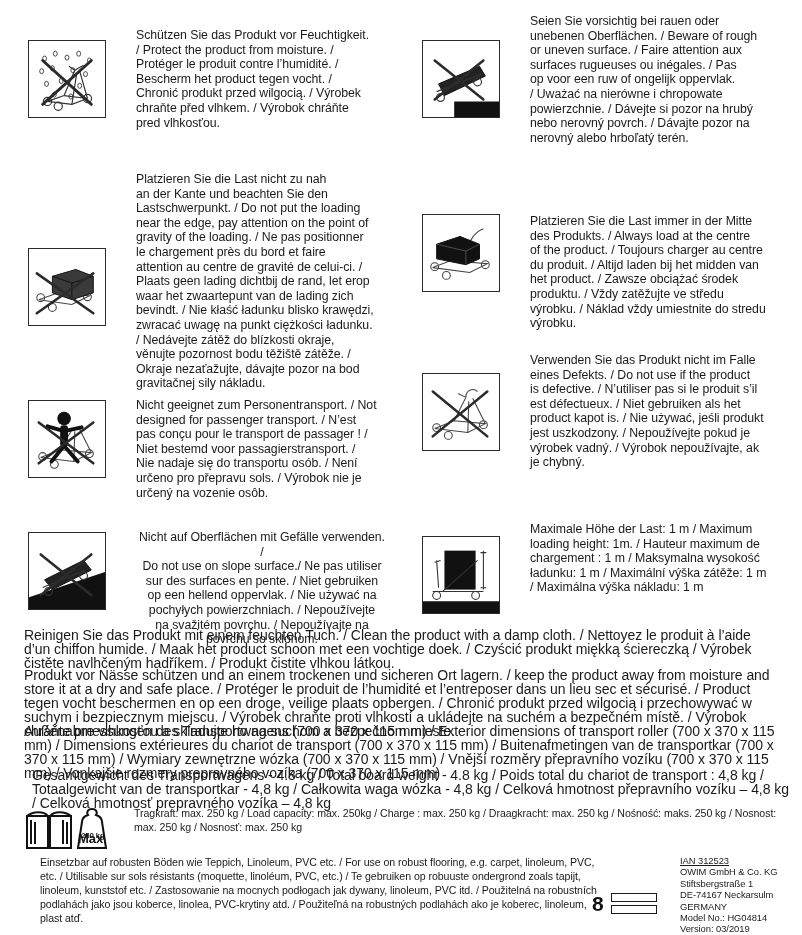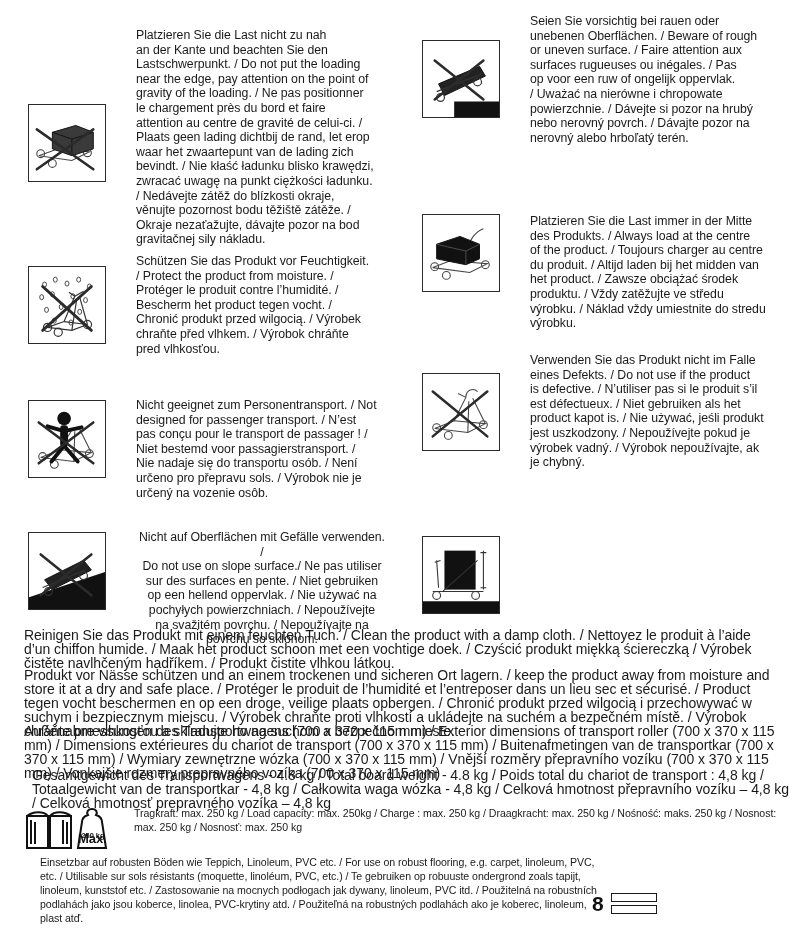--- a/index.html
+++ b/index.html
@@ -134,20 +134,62 @@
     box-sizing: border-box;
     background: #fff;
   }
 </style>
 </head>
 <body>
 
 <div class="page">
 
   <div class="picto-col col-left" style="top:28px;">
+
+    <div class="picto-row" style="height:140px;">
+      <div class="iconbox" style="top:12px;">
+        <svg class="pict" viewBox="0 0 78 78">
+          <g fill="none" stroke="#333" stroke-width="0.9">
+            <ellipse cx="16" cy="18" rx="2" ry="2.6"></ellipse>
+              <ellipse cx="27" cy="13" rx="2" ry="2.6"></ellipse>
+            <ellipse cx="39" cy="17" rx="2" ry="2.6"></ellipse>
+              <ellipse cx="51" cy="13" rx="2" ry="2.6"></ellipse>
+            <ellipse cx="62" cy="20" rx="2" ry="2.6"></ellipse>
+              <ellipse cx="13" cy="31" rx="2" ry="2.6"></ellipse>
+            <ellipse cx="24" cy="28" rx="2" ry="2.6"></ellipse>
+              <ellipse cx="45" cy="30" rx="2" ry="2.6"></ellipse>
+            <ellipse cx="58" cy="34" rx="2" ry="2.6"></ellipse>
+              <ellipse cx="18" cy="44" rx="2" ry="2.6"></ellipse>
+            <ellipse cx="33" cy="41" rx="2" ry="2.6"></ellipse>
+              <ellipse cx="52" cy="46" rx="2" ry="2.6"></ellipse>
+            <ellipse cx="26" cy="55" rx="2" ry="2.6"></ellipse>
+              <ellipse cx="43" cy="57" rx="2" ry="2.6"></ellipse>
+          </g>
+          <g fill="none" stroke="#333" stroke-width="1.2">
+            <path d="M19 62 L36 56 L60 59 L44 65 Z"></path>
+            <path d="M36 56 L47 30 M44 65 L49 33 M60 59 L52 31"></path>
+            <path d="M47 30 L56 25 M47 30 L41 26"></path>
+            <circle cx="19" cy="62" r="4.2"></circle>
+              <circle cx="30" cy="67" r="4.2"></circle>
+              <circle cx="60" cy="59" r="4.2"></circle>
+          </g>
+          <g stroke="#2b2b2b" stroke-width="3" stroke-linecap="round">
+            <line x1="14" y1="20" x2="64" y2="65"></line>
+            <line x1="64" y1="20" x2="14" y2="65"></line>
+          </g>
+        </svg>
+      </div>
+      <div class="ptext">Schützen Sie das Produkt vor Feuchtigkeit.
+/ Protect the product from moisture. /
+Protéger le produit contre l’humidité. /
+Bescherm het product tegen vocht. /
+Chronić produkt przed wilgocią. / Výrobek
+chraňte před vlhkem. / Výrobok chráňte
+pred vlhkosťou.</div>
+    </div>
 
     <div class="picto-row" style="height:222px;">
       <div class="iconbox" style="top:76px;">
         <svg class="pict" viewBox="0 0 78 78">
           <g fill="none" stroke="#444" stroke-width="1.1">
             <path d="M10 52 L30 45 L62 48 L44 57 Z"></path>
             <circle cx="12" cy="50" r="4"></circle>
               <circle cx="24" cy="60" r="4"></circle>
               <circle cx="60" cy="49" r="4"></circle>
           </g>
@@ -173,62 +215,20 @@
 Plaats geen lading dichtbij de rand, let erop
 waar het zwaartepunt van de lading zich
 bevindt. / Nie kłaść ładunku blisko krawędzi,
 zwracać uwagę na punkt ciężkości ładunku.
 / Nedávejte zátěž do blízkosti okraje,
 věnujte pozornost bodu těžiště zátěže. /
 Okraje nezaťažujte, dávajte pozor na bod
 gravitačnej sily nákladu.</div>
     </div>
 
-    <div class="picto-row" style="height:140px;">
-      <div class="iconbox" style="top:12px;">
-        <svg class="pict" viewBox="0 0 78 78">
-          <g fill="none" stroke="#333" stroke-width="0.9">
-            <ellipse cx="16" cy="18" rx="2" ry="2.6"></ellipse>
-              <ellipse cx="27" cy="13" rx="2" ry="2.6"></ellipse>
-            <ellipse cx="39" cy="17" rx="2" ry="2.6"></ellipse>
-              <ellipse cx="51" cy="13" rx="2" ry="2.6"></ellipse>
-            <ellipse cx="62" cy="20" rx="2" ry="2.6"></ellipse>
-              <ellipse cx="13" cy="31" rx="2" ry="2.6"></ellipse>
-            <ellipse cx="24" cy="28" rx="2" ry="2.6"></ellipse>
-              <ellipse cx="45" cy="30" rx="2" ry="2.6"></ellipse>
-            <ellipse cx="58" cy="34" rx="2" ry="2.6"></ellipse>
-              <ellipse cx="18" cy="44" rx="2" ry="2.6"></ellipse>
-            <ellipse cx="33" cy="41" rx="2" ry="2.6"></ellipse>
-              <ellipse cx="52" cy="46" rx="2" ry="2.6"></ellipse>
-            <ellipse cx="26" cy="55" rx="2" ry="2.6"></ellipse>
-              <ellipse cx="43" cy="57" rx="2" ry="2.6"></ellipse>
-          </g>
-          <g fill="none" stroke="#333" stroke-width="1.2">
-            <path d="M19 62 L36 56 L60 59 L44 65 Z"></path>
-            <path d="M36 56 L47 30 M44 65 L49 33 M60 59 L52 31"></path>
-            <path d="M47 30 L56 25 M47 30 L41 26"></path>
-            <circle cx="19" cy="62" r="4.2"></circle>
-              <circle cx="30" cy="67" r="4.2"></circle>
-              <circle cx="60" cy="59" r="4.2"></circle>
-          </g>
-          <g stroke="#2b2b2b" stroke-width="3" stroke-linecap="round">
-            <line x1="14" y1="20" x2="64" y2="65"></line>
-            <line x1="64" y1="20" x2="14" y2="65"></line>
-          </g>
-        </svg>
-      </div>
-      <div class="ptext">Schützen Sie das Produkt vor Feuchtigkeit.
-/ Protect the product from moisture. /
-Protéger le produit contre l’humidité. /
-Bescherm het product tegen vocht. /
-Chronić produkt przed wilgocią. / Výrobek
-chraňte před vlhkem. / Výrobok chráňte
-pred vlhkosťou.</div>
-    </div>
-
     <div class="picto-row" style="height:128px;">
       <div class="iconbox" style="top:2px;">
         <svg class="pict" viewBox="0 0 78 78">
           <g fill="none" stroke="#444" stroke-width="1.1">
             <path d="M12 58 L32 50 L64 53 L46 62 Z"></path>
             <circle cx="14" cy="57" r="4"></circle>
               <circle cx="26" cy="65" r="4"></circle>
               <circle cx="62" cy="54" r="4"></circle>
             <path d="M32 50 L45 28 M46 62 L47 31 M64 53 L52 29"></path>
           </g>
@@ -379,20 +379,25 @@
           <g fill="none" stroke="#333" stroke-width="1.1">
             <path d="M10 56 L62 56"></path>
             <circle cx="14" cy="60" r="4"></circle>
               <circle cx="54" cy="60" r="4"></circle>
             <path d="M16 52 L14 24 M12 26 L18 24"></path>
             <path d="M62 14 L62 54 M59 16 L65 16 M59 52 L65 52"></path>
             <path d="M20 56 L56 24"></path>
           </g>
         </svg>
       </div>
+      <div class="ptext">Maximale Höhe der Last: 1 m / Maximum
+loading height: 1m. / Hauteur maximum de
+chargement : 1 m / Maksymalna wysokość
+ładunku: 1 m / Maximální výška zátěže: 1 m
+/ Maximálna výška nákladu: 1 m</div>
     </div>
   </div>
 
   <div class="para" style="left:24px; top:628px; width:756px;">Reinigen Sie das Produkt mit einem feuchten Tuch. / Clean the product with a damp cloth. / Nettoyez le produit à l’aide d’un chiffon humide. / Maak het product schoon met een vochtige doek. / Czyścić produkt miękką ściereczką / Výrobek čistěte navlhčeným hadříkem. / Produkt čistite vlhkou látkou.</div>
 
   <div class="para" style="left:24px; top:668px; width:758px;"> Produkt vor Nässe schützen und an einem trockenen und sicheren Ort lagern. / keep the product away from moisture and store it at a dry and safe place. / Protéger le produit de l’humidité et l’entreposer dans un lieu sec et sécurisé. / Product tegen vocht beschermen en op een droge, veilige plaats opbergen. / Chronić produkt przed wilgocią i przechowywać w suchym i bezpiecznym miejscu. / Výrobek chraňte proti vlhkostí a ukládejte na suchém a bezpečném místě. / Výrobok chráňte pre vlhkosťou a skladujte ho na suchom a bezpečnom mieste.</div>
 
   <div class="para" style="left:24px; top:724px; width:758px;">Außenabmessungen des Transportwagens (700 x 370 x 115 mm) / Exterior dimensions of transport roller  (700 x 370 x 115 mm) / Dimensions extérieures du chariot de transport (700 x 370 x 115 mm) / Buitenafmetingen van de transportkar (700 x 370 x 115 mm) / Wymiary zewnętrzne wózka (700 x 370 x 115 mm) / Vnější rozměry přepravního vozíku (700 x 370 x 115 mm) / Vonkajšie rozmery prepravného vozíka (700 x 370 x 115 mm)</div>
 
   <div class="para" style="left:24px; top:768px; width:758px;margin-left:8px;"> Gesamtgewicht des Transportwagens - 4.8 kg  / Total board weight - 4.8 kg / Poids total du chariot de transport : 4,8 kg / Totaalgewicht van de transportkar - 4,8 kg / Całkowita waga wózka - 4,8 kg / Celková hmotnost přepravního vozíku – 4,8 kg / Celková hmotnosť prepravného vozíka – 4,8 kg</div>
@@ -415,20 +420,29 @@
         </g>
       </svg>
       <div style="position:absolute; left:56px; top:29px; width:30px; font-size:13px; font-weight:bold; line-height:8.6px; color:#111;">Max.</div>
       <div style="position:absolute; left:54px; top:26px; width:34px; text-align:center; font-size:7.4px; font-weight:bold; line-height:8.6px; color:#111;">250 kg</div>
     </div>
     <div class="cap-text">Tragkraft: max. 250 kg / Load capacity: max. 250kg / Charge : max. 250 kg / Draagkracht: max. 250 kg / Nośność: maks. 250 kg / Nosnost: max. 250 kg / Nosnosť: max. 250 kg</div>
   </div>
 
   <div class="footer-left">Einsetzbar auf robusten Böden wie Teppich, Linoleum, PVC etc. / For use on robust flooring, e.g. carpet, linoleum, PVC, etc. / Utilisable sur sols résistants (moquette, linoléum, PVC, etc.) / Te gebruiken op robuuste ondergrond zoals tapijt, linoleum, kunststof etc. / Zastosowanie na mocnych podłogach jak dywany, linoleum, PVC itd. / Použitelná na robustních podlahách jako jsou koberce, linolea, PVC-krytiny atd. / Použiteľná na robustných podlahách ako je koberec, linoleum, plast atď.</div>
 
+  <div class="footer-right">
+    <div class="ian">IAN 312523</div>
+    <div>OWIM GmbH &amp; Co. KG</div>
+    <div>Stiftsbergstraße 1</div>
+    <div>DE-74167 Neckarsulm</div>
+    <div>GERMANY</div>
+    <div>Model No.: HG04814</div>
+    <div>Version: 03/2019</div>
+  </div>
 
   <div class="page-marker">
     <div class="pnum">8</div>
     <div class="bars">
       <span></span>
       <span></span>
     </div>
   </div>
 
 </div>

